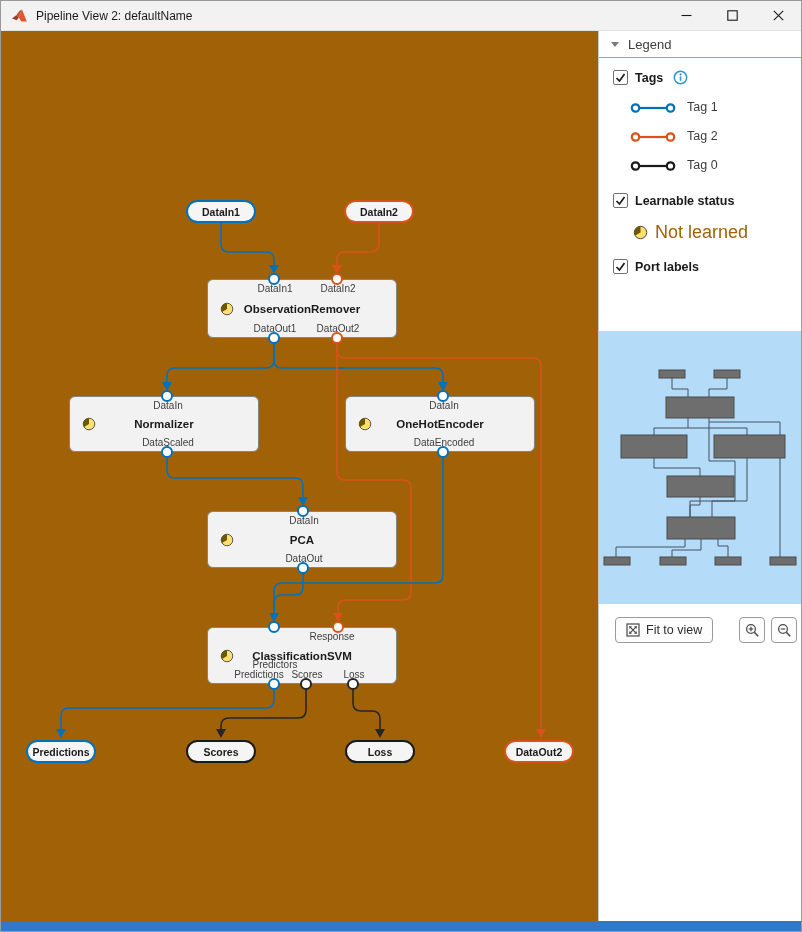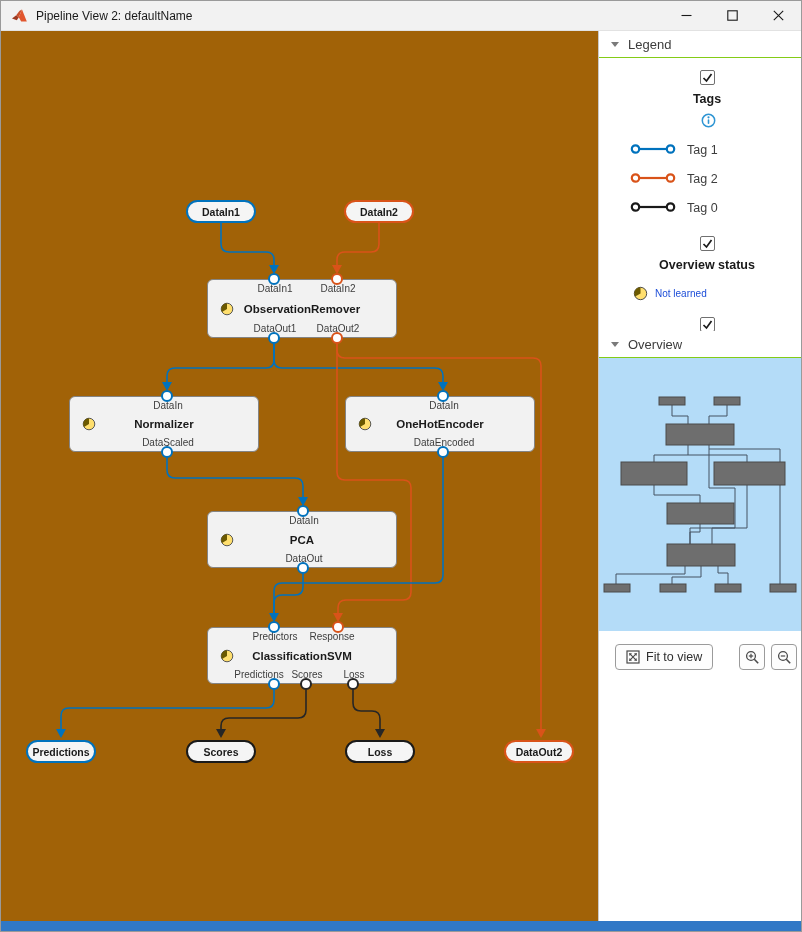--- a/index.html
+++ b/index.html
@@ -47,29 +47,29 @@
 
   
   .sidebar { flex:1 1 auto; background:#ffffff; display:flex; flex-direction:column; }
   .panel-header { height:27px; flex:0 0 27px; display:flex; align-items:center; gap:9px;
                   padding-left:12px; border-bottom:1px solid #84cc16; background:#fff; }
   .panel-header .tri { width:0; height:0; border-left:4px solid transparent; border-right:4px solid transparent;
                        border-top:5px solid #7a7a7a; }
   .panel-header .panel-title { font-size:13px; color:#3c3c3c; }
 
   .legend-body { height:273px; flex:0 0 273px; padding:12px 0 0 14px; }
-  .check-row { display:flex; align-items:center; gap:7px; margin-bottom:6px;flex-direction:column; }
+  .check-row { display:flex; align-items:center; gap:7px; margin-bottom:6px; }
   .checkbox { width:15px; height:15px; border:1px solid #707070; border-radius:2px; background:#fff;
               display:flex; align-items:center; justify-content:center; }
   .check-label { font-size:12.5px; font-weight:bold; color:#1a1a1a; }
   .info-icon { width:15px; height:15px; margin-left:3px; }
-  .tag-row { display:flex; align-items:flex-start; gap:11px; padding-left:17px; margin:15px 0; }
+  .tag-row { display:flex; align-items:flex-end; gap:11px; padding-left:17px; margin:15px 0; }
   .tag-label { font-size:12.5px; color:#3d3d3d; }
   .status-row { display:flex; align-items:center; gap:7px; padding-left:20px; margin:14px 0 16px 0; }
-  .status-label { font-size:10px; color:#1d4ed8; }
+  .status-label { font-size:18px; color:#a16207; }
   .legend-gap { height:6px; }
 
   .overview-body { height:273px; flex:0 0 273px; background:#b4dcf8; }
   .overview-body svg { display:block; }
   .mini-block { fill:#6e6e6e; stroke:#4a4a4a; stroke-width:1; }
   .mini-line { fill:none; stroke:#455262; stroke-width:1; }
 
   .navigate-body { flex:1 1 auto; padding:13px 0 0 16px; display:flex; align-items:flex-start; }
   .btn { display:flex; align-items:center; gap:6px; border:1px solid #9b9b9b; border-radius:4px;
          background:#fdfdfd; height:26px; padding:0 10px; font-size:12.5px; color:#2e2e2e; cursor:default; }
@@ -156,21 +156,21 @@
         <span class="port-label top" style="left:96px;">DataIn</span>
         <svg class="block-clock" viewBox="0 0 15 15">
           <circle cx="7.5" cy="7.5" r="6.2" fill="#FFDF6E" stroke="#4d4d4d" stroke-width="1"></circle>
           <path d="M7.5 7.5 L7.5 1.3 A6.2 6.2 0 0 0 2.2 10.6 Z" fill="#6b5900"></path>
         </svg>
         <span class="block-title">PCA</span>
         <span class="port-label bottom" style="left:96px;margin-top:46px;">DataOut</span>
       </div>
 
       <div class="block" style="left:206px; top:596px; width:190px; height:57px;">
-        <span class="port-label top" style="left:67px;">Predictors</span>
+        <span class="port-label top" style="left:67px;margin-top:28px;">Predictors</span>
         <span class="port-label top" style="left:124px;">Response</span>
         <svg class="block-clock" viewBox="0 0 15 15">
           <circle cx="7.5" cy="7.5" r="6.2" fill="#FFDF6E" stroke="#4d4d4d" stroke-width="1"></circle>
           <path d="M7.5 7.5 L7.5 1.3 A6.2 6.2 0 0 0 2.2 10.6 Z" fill="#6b5900"></path>
         </svg>
         <span class="block-title">ClassificationSVM</span>
         <span class="port-label bottom" style="left:51px;">Predictions</span>
         <span class="port-label bottom" style="left:99px;">Scores</span>
         <span class="port-label bottom" style="left:146px;">Loss</span>
       </div>
@@ -281,43 +281,39 @@
           </svg>
           <span class="tag-label">Tag 0</span>
         </div>
         <div class="legend-gap"></div>
         <div class="check-row">
           <span class="checkbox">
             <svg width="13" height="13" viewBox="0 0 13 13">
                 <polyline points="2.5,7 5.5,10 10.5,3" fill="none" stroke="#1a1a1a" stroke-width="1.7"></polyline>
               </svg>
           </span>
-          <span class="check-label">Overview status</span>
+          <span class="check-label">Learnable status</span>
         </div>
         <div class="status-row">
           <svg width="15" height="15" viewBox="0 0 15 15">
             <circle cx="7.5" cy="7.5" r="6.2" fill="#FFDF6E" stroke="#4d4d4d" stroke-width="1"></circle>
             <path d="M7.5 7.5 L7.5 1.3 A6.2 6.2 0 0 0 2.2 10.6 Z" fill="#6b5900"></path>
           </svg>
           <span class="status-label">Not learned</span>
         </div>
         <div class="check-row">
           <span class="checkbox">
             <svg width="13" height="13" viewBox="0 0 13 13">
                 <polyline points="2.5,7 5.5,10 10.5,3" fill="none" stroke="#1a1a1a" stroke-width="1.7"></polyline>
               </svg>
           </span>
           <span class="check-label">Port labels</span>
         </div>
       </div>
 
-      <div class="panel-header">
-        <span class="tri"></span>
-        <span class="panel-title">Overview</span>
-      </div>
       <div class="overview-body">
         <svg width="202" height="273" viewBox="0 0 202 273">
           <polyline class="mini-line" points="73,47 73,58 89,58 89,66"></polyline>
           <polyline class="mini-line" points="128,47 128,58 110,58 110,66"></polyline>
           <polyline class="mini-line" points="89,87 89,97 55,97 55,104"></polyline>
           <polyline class="mini-line" points="89,97 148,97 148,104"></polyline>
           <polyline class="mini-line" points="110,87 110,130 136,130 136,170 113,170 113,186"></polyline>
           <polyline class="mini-line" points="110,91 181,91 181,226"></polyline>
           <polyline class="mini-line" points="55,127 55,137 101,137 101,145"></polyline>
           <polyline class="mini-line" points="101,166 101,174 91,174 91,186"></polyline>

